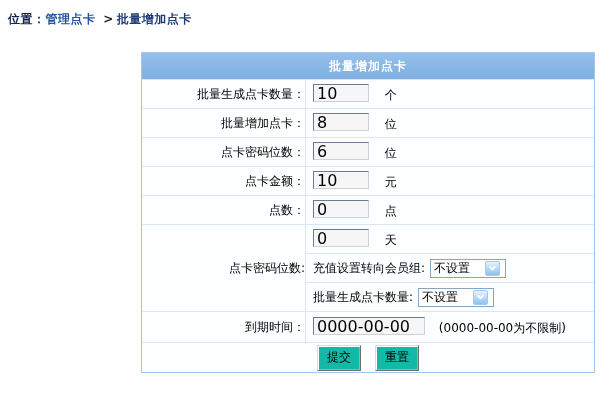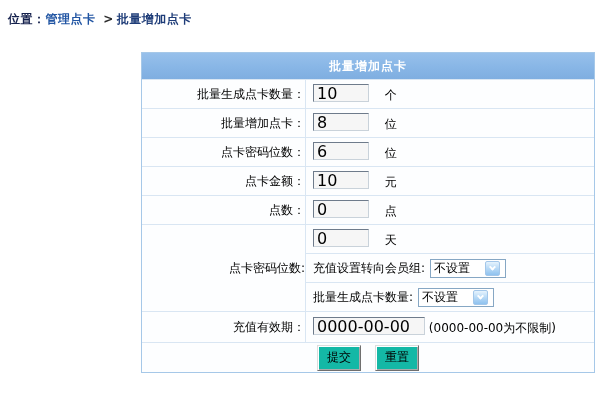--- a/index.html
+++ b/index.html
@@ -24,21 +24,21 @@
   td.val { padding-left:7px; }
   td.btnrow { text-align:center; height:30px; }
   tr.expire td { height:31px; }
 
   
   input.tb { width:56px; height:18px; font-family:inherit; font-size:16px; color:#000;
     background:#f6f6f6; padding:1px 3px;
     border:1px solid; border-color:#6e7b8b #c9d2da #c9d2da #6e7b8b; }
   input.tb.date { width:112px; }
   .unit { margin-left:12px; }
-  .hint { }
+  .hint { margin-left:10px; }
 
   
   .sel { display:inline-flex; align-items:center; justify-content:space-between; vertical-align:middle;
     width:76px; height:19px; margin-left:5px; background:#ffffff; border:1px solid #86a7c4; padding:0 5px 0 3px; }
   .sel-text { font-size:12px; }
   .sel-btn { width:15px; height:15px; border-radius:2px; border:1px solid #a3c7ea;
     background:linear-gradient(180deg,#e6f3fd 0%,#bcdcf7 45%,#8fc2ef 100%);
     display:flex; align-items:center; justify-content:center; }
   .chev { display:block; width:5px; height:5px; border-right:2px solid #ffffff; border-bottom:2px solid #ffffff;
     transform:rotate(45deg) translate(-1px,-1px); }
@@ -127,21 +127,21 @@
       <span>批量生成点卡数量:</span><span class="sel">
             <span class="sel-text">不设置</span>
             <span class="sel-btn">
               <i class="chev"></i>
             </span>
           </span>
     </td>
   </tr>
 
   <tr class="expire">
-    <td class="lbl">充值有效期：</td>
+    <td class="lbl">到期时间：</td>
     <td class="val">
       <input class="tb date" type="text" value="0000-00-00" style="">
       <span class="hint">(0000-00-00为不限制)</span>
     </td>
   </tr>
 
   <tr>
     <td class="btnrow" colspan="2">
       <button class="btn">提交</button>
       <button class="btn">重置</button>

